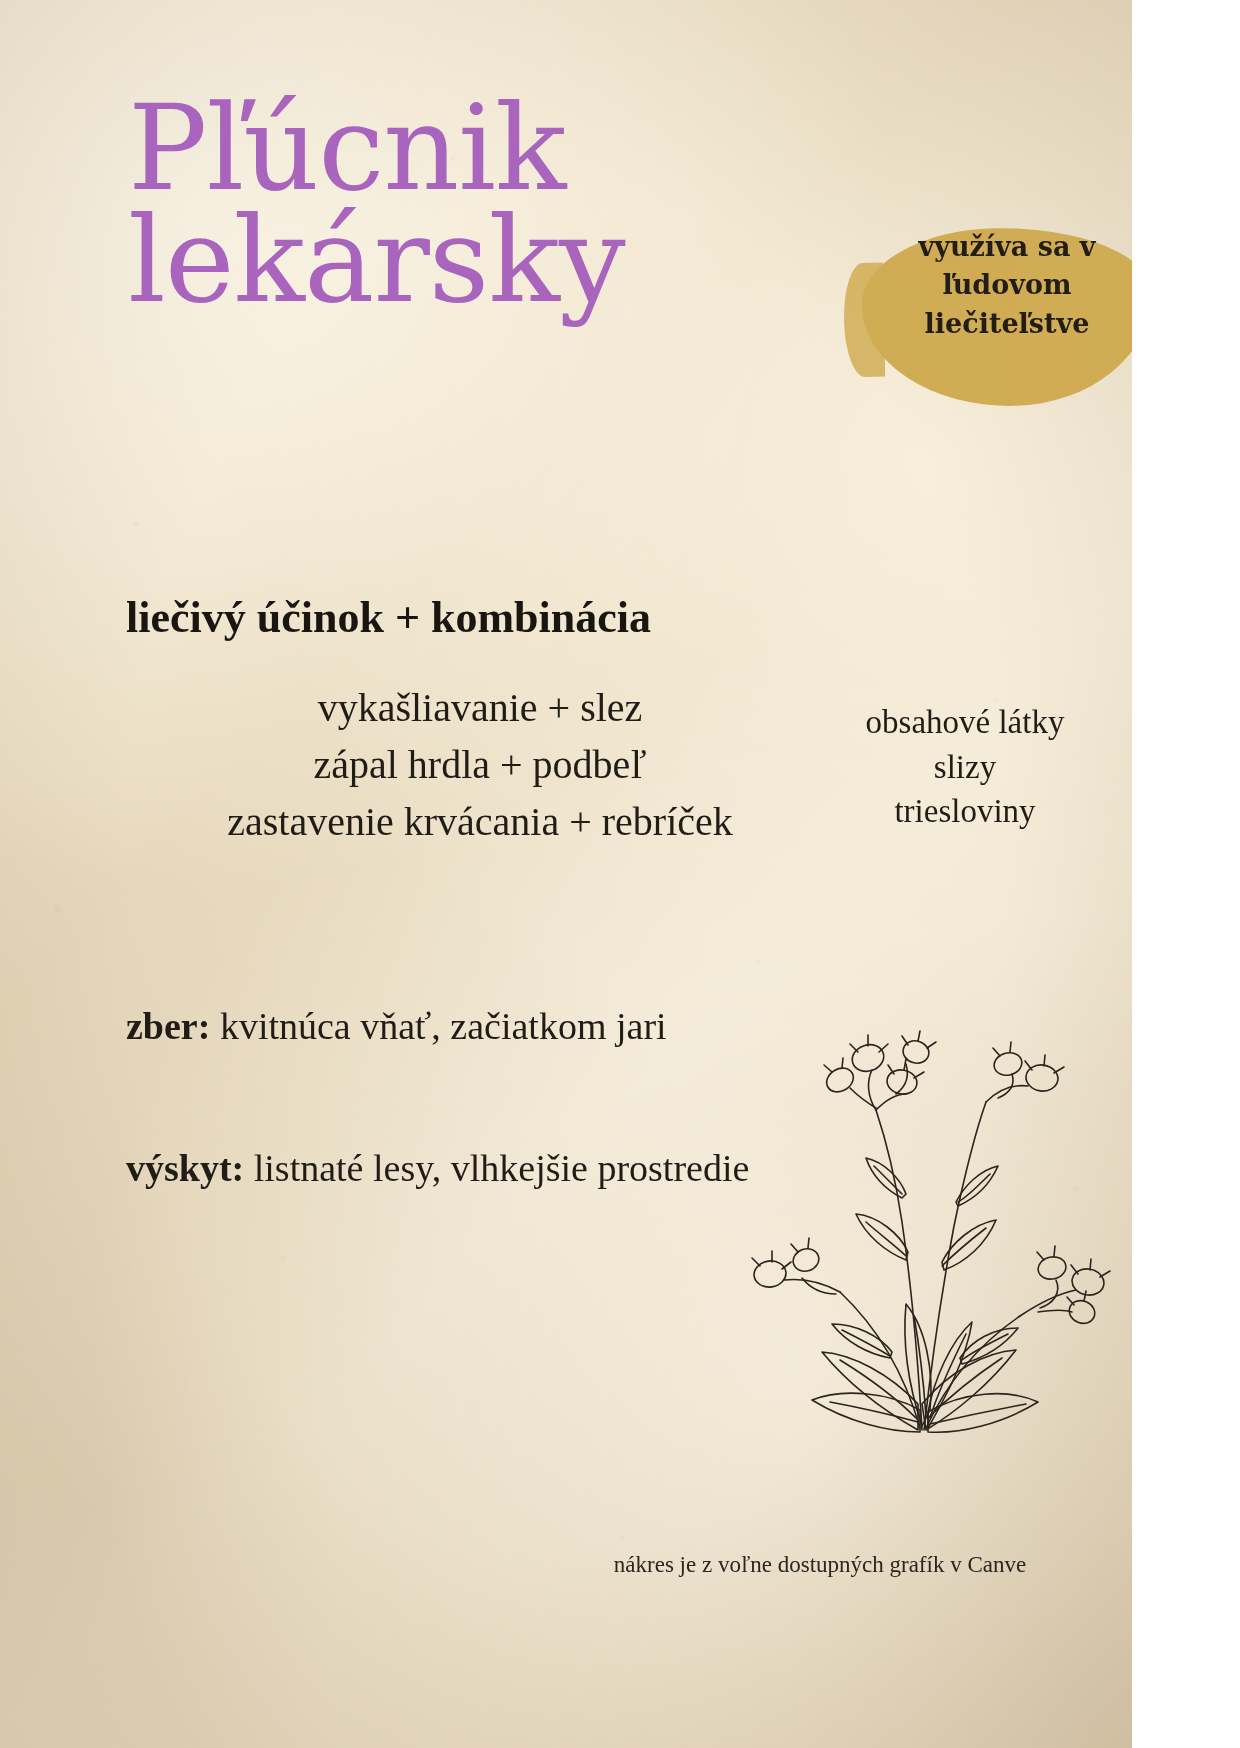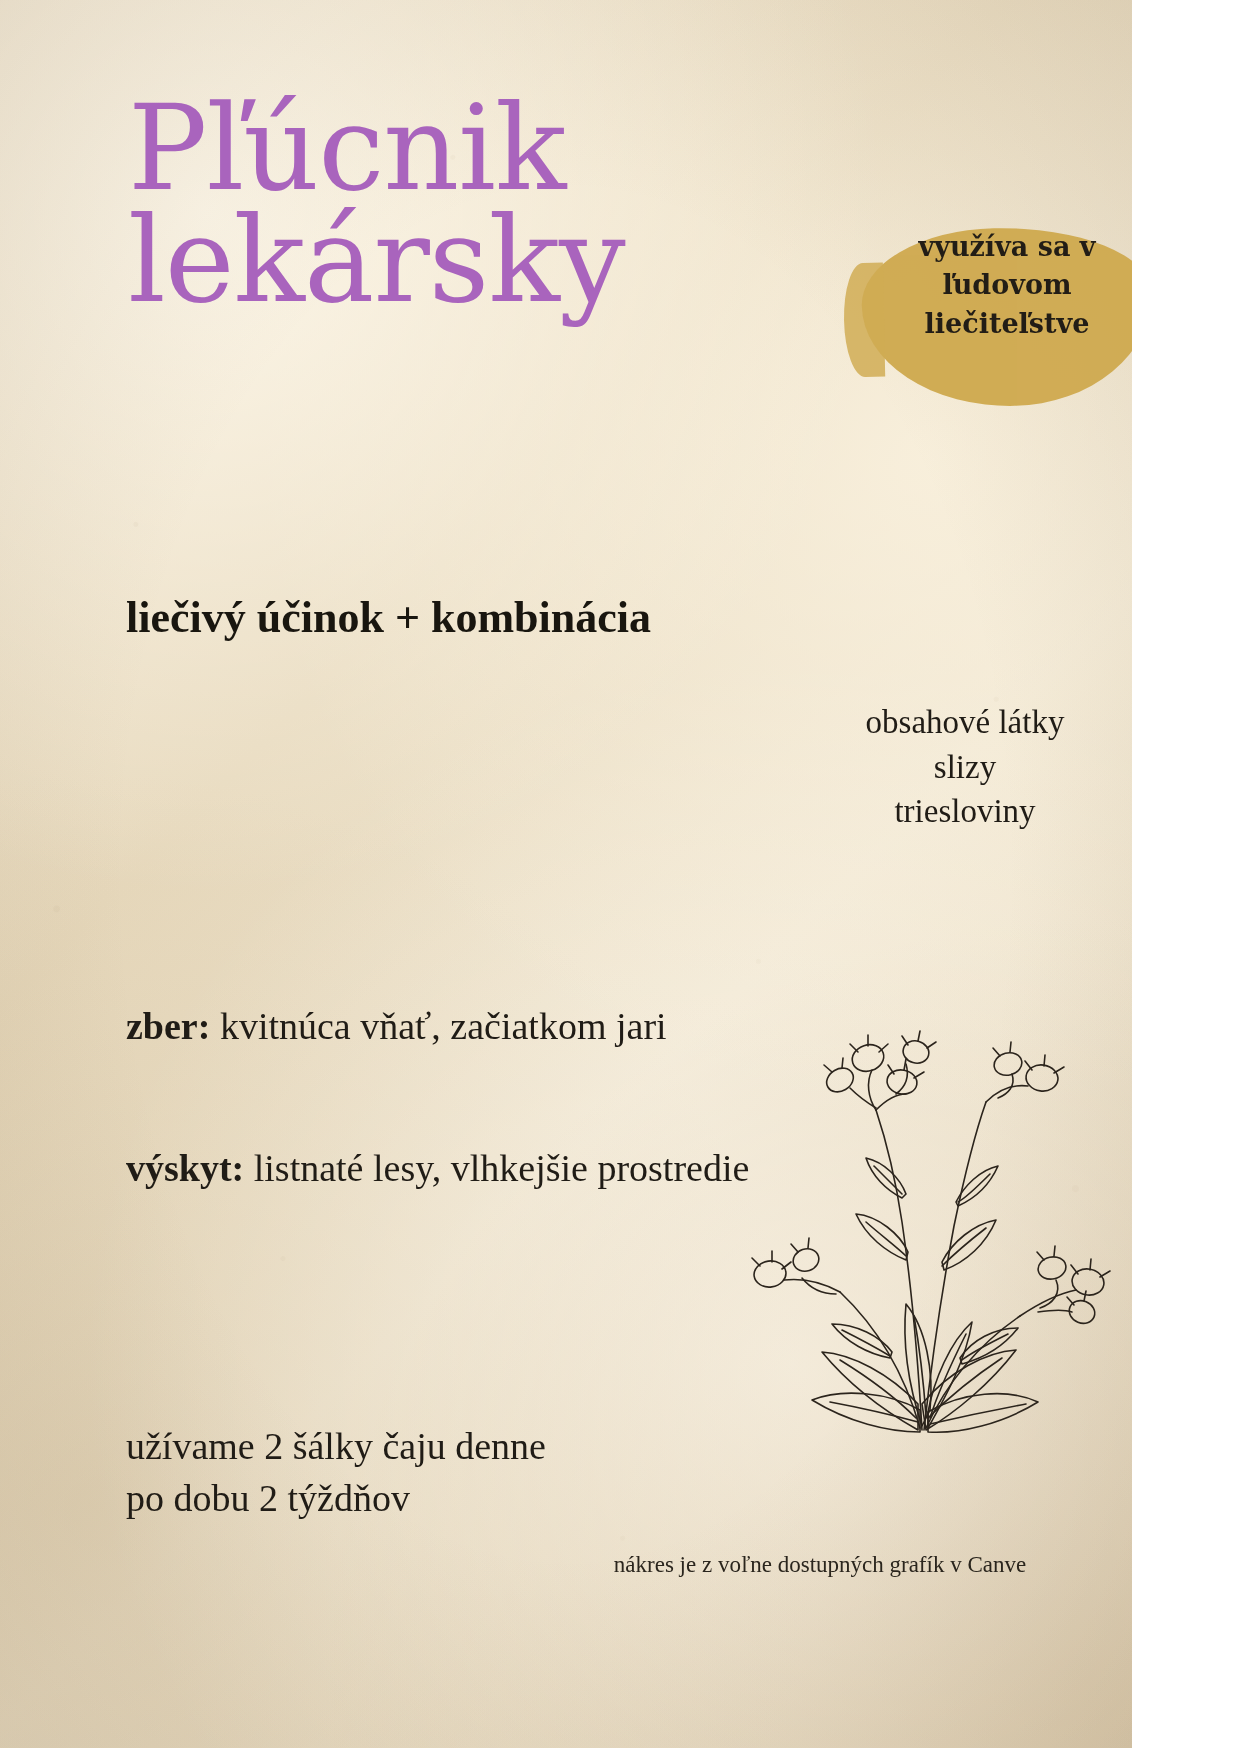--- a/index.html
+++ b/index.html
@@ -214,39 +214,40 @@
     <div class="brush-text">
       <span>využíva sa  v</span>
       <span>ľudovom</span>
       <span>liečiteľstve</span>
     </div>
   </div>
 
 
   <div class="section-head">liečivý účinok + kombinácia</div>
 
+  <div class="effects">
+    <div>vykašliavanie + slez</div>
+    <div>zápal hrdla + podbeľ</div>
+    <div>zastavenie krvácania + rebríček</div>
+  </div>
 
   <div class="substances">
     <div>obsahové látky</div>
     <div>slizy</div>
     <div>triesloviny</div>
   </div>
 
   <div class="block-zber">
     <span class="lbl">zber:</span><span> kvitnúca vňať, začiatkom jari</span>
   </div>
 
   <div class="block-vyskyt">
     <span class="lbl">výskyt:</span><span> listnaté lesy, vlhkejšie prostredie</span>
   </div>
 
-  <div class="block-dosage">
-    <div>užívame 2 šálky čaju denne</div>
-    <div>po dobu 2 týždňov</div>
-  </div>
 
   <div class="plant">
     <svg viewBox="0 0 460 500" fill="none" stroke="#2b241c" stroke-width="1.6" stroke-linecap="round" stroke-linejoin="round">
 
       <path d="M232 470 C228 400 222 330 212 262 C206 222 198 186 186 150"></path>
       <path d="M234 470 C242 398 252 330 264 266 C274 218 284 176 296 142"></path>
       <path d="M230 468 C214 412 186 366 150 332"></path>
       <path d="M236 468 C258 420 292 382 330 356"></path>
 
       <g>

